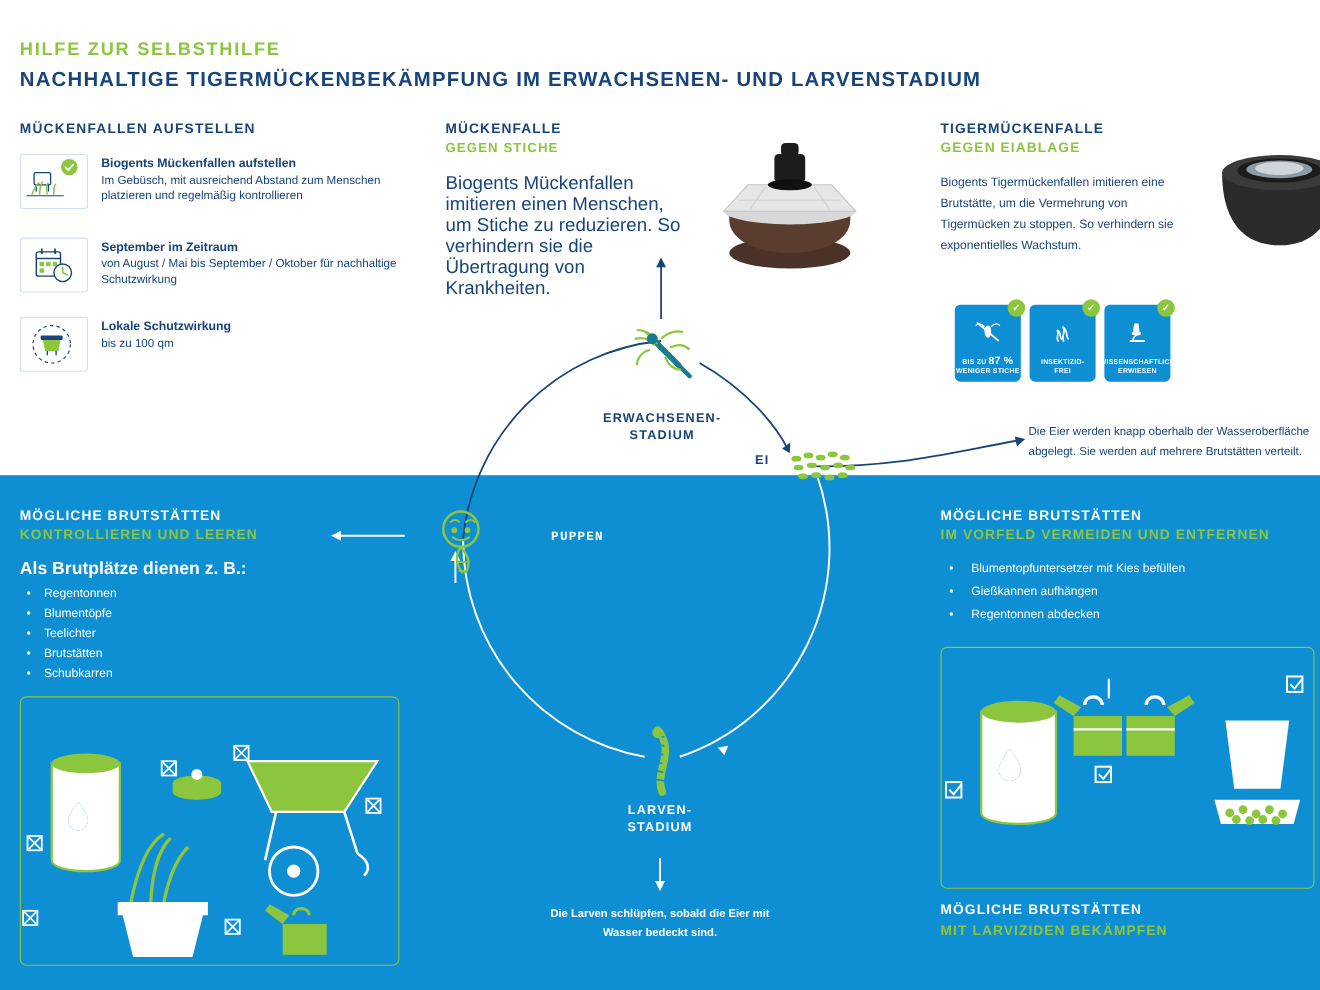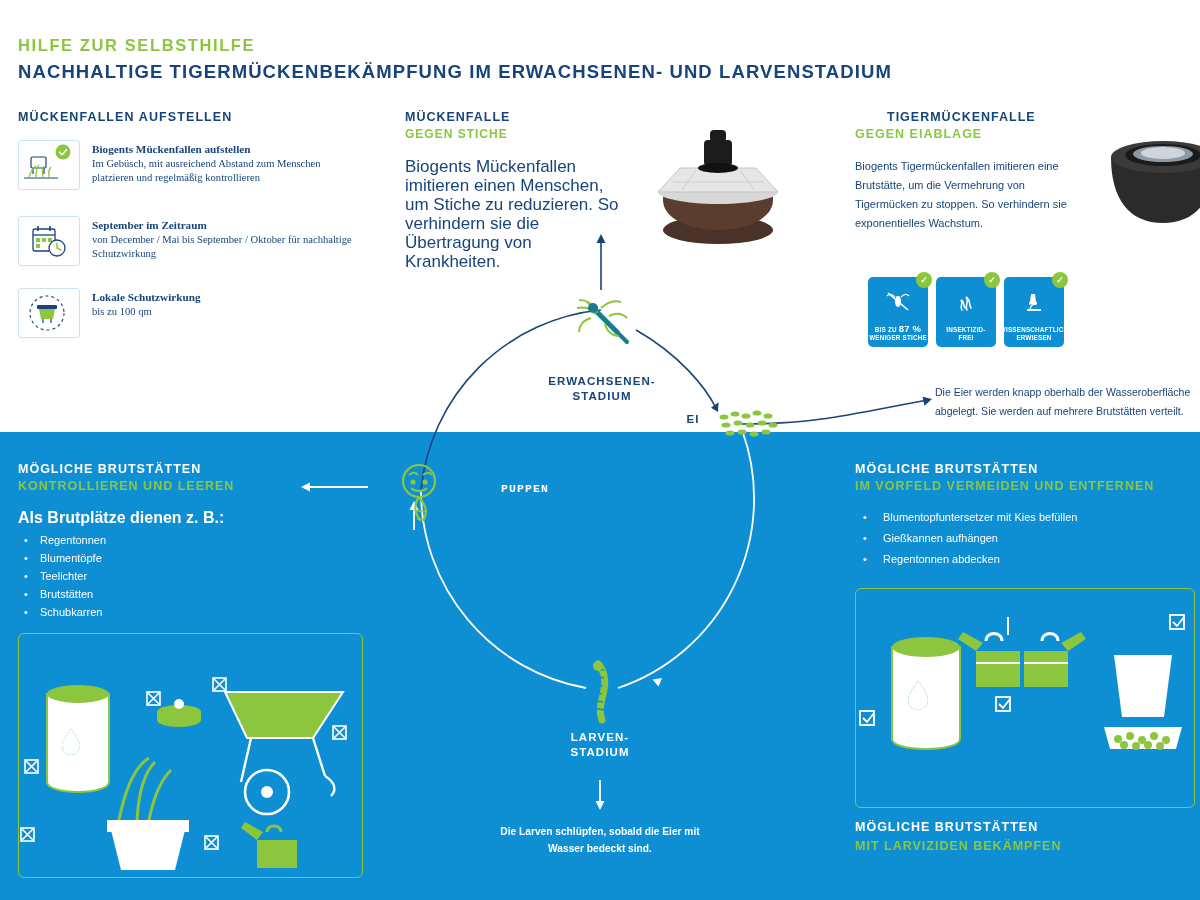--- a/index.html
+++ b/index.html
@@ -50,21 +50,21 @@
     font-size: 12.5px; font-weight: bold; letter-spacing: 1.1px;
     color: var(--navy); text-transform: uppercase;
   }
   .c1-row {
     position: absolute; left: 18px; width: 350px; height: 56px;
   }
   .c1-row .thumb {
     position: absolute; left: 0; top: 0; width: 62px; height: 50px;
     border: 1px solid #cfe0ef; border-radius: 3px; background: #fff;
   }
-  .c1-row .txt { position: absolute; left: 74px; top: 2px; width: 272px; font-family: Liberation Serif, serif; }
+  .c1-row .txt { position: absolute; left: 74px; top: 2px; width: 272px; }
   .c1-row .t1 {
     font-size: 11.2px; font-weight: bold; color: var(--navy); line-height: 14px;
   }
   .c1-row .t2 {
     font-size: 10.6px; color: var(--navy); line-height: 14px; margin-top: 1px;
   }
 
   
   #col2 { position: absolute; left: 405px; top: 110px; width: 215px; }
   #col2 .h1 {
@@ -76,21 +76,21 @@
     color: var(--green); text-transform: uppercase; margin-top: 3px;
   }
   #col2 .body {
     margin-top: 16px; font-size: 17px; line-height: 19px; color: var(--navy);
   }
 
   
   #col3 { position: absolute; left: 855px; top: 110px; width: 225px; }
   #col3 .h1 {
     font-size: 12.5px; font-weight: bold; letter-spacing: 1px;
-    color: var(--navy); text-transform: uppercase; margin-left: 32px;
+    color: var(--navy); text-transform: uppercase;
   }
   #col3 .h2 {
     font-size: 12.5px; font-weight: bold; letter-spacing: 1px;
     color: var(--green); text-transform: uppercase; margin-top: 3px;
   }
   #col3 .body {
     margin-top: 16px; font-size: 11px; line-height: 19px; color: var(--navy);
   }
 
   
@@ -221,21 +221,21 @@
       <rect x="17" y="21" width="4" height="4" fill="#8cc63f"></rect>
       <rect x="23" y="21" width="4" height="4" fill="#8cc63f"></rect>
       <rect x="29" y="21" width="4" height="4" fill="#8cc63f"></rect>
       <rect x="17" y="27" width="4" height="4" fill="#8cc63f"></rect>
       <circle cx="38" cy="31" r="8" fill="#fff" stroke="#17447a" stroke-width="1.3"></circle>
       <path d="M38 26v5l4 2" stroke="#8cc63f" stroke-width="1.5" fill="none" stroke-linecap="round"></path>
     </svg>
   </div>
   <div class="txt">
     <div class="t1">September im Zeitraum</div>
-    <div class="t2">von December / Mai bis September / Oktober für nachhaltige Schutzwirkung</div>
+    <div class="t2">von August / Mai bis September / Oktober für nachhaltige Schutzwirkung</div>
   </div>
 </div>
 
 <div class="c1-row" style="top:288px">
   <div class="thumb">
     <svg width="60" height="48" viewBox="0 0 60 48">
       <circle cx="28" cy="24" r="17" fill="none" stroke="#17447a" stroke-width="1.1" stroke-dasharray="3 3"></circle>
       <path d="M20 20h16l-2 10H22z" fill="#8cc63f"></path>
       <rect x="18" y="16" width="20" height="4" rx="1" fill="#17447a"></rect>
       <path d="M24 30v4M32 30v4" stroke="#17447a" stroke-width="1.2"></path>

